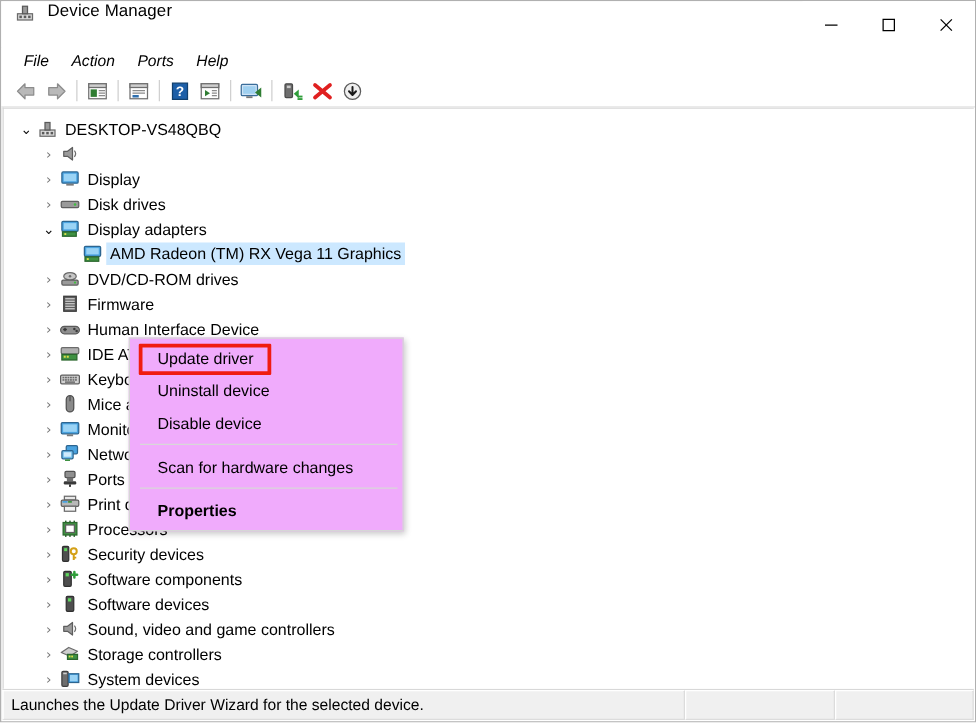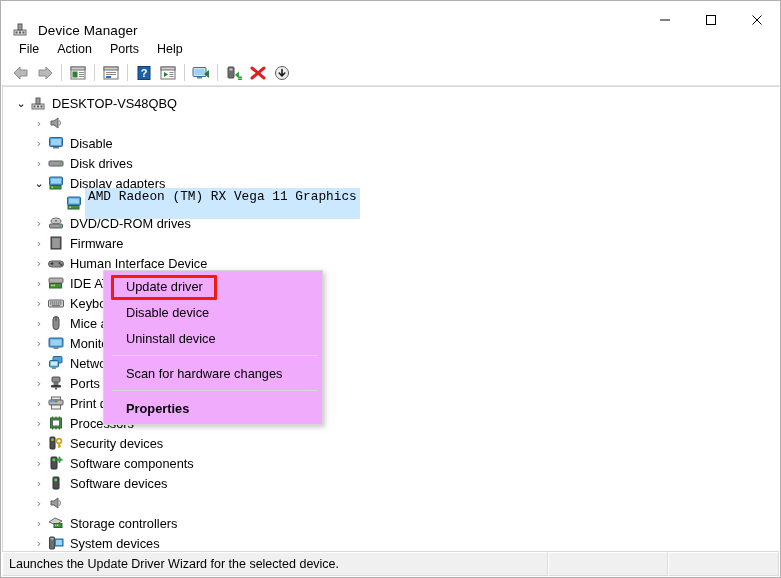--- a/index.html
+++ b/index.html
@@ -14,42 +14,42 @@
     position: relative;
     width: 781px; height: 578px;
     background: #ffffff;
     border: 1px solid #b0b0b0;
     display: flex; flex-direction: column;
   }
 
   
   .titlebar {
     height: 37px; min-height: 37px;
-    display: flex; align-items: flex-end;
+    display: flex; align-items: flex-start;
     background: #ffffff;
     padding-left: 10px;
   }
   .title-icon { width: 18px; height: 18px; position: relative; margin-right: 9px; flex: none; }
   .title-text {
     font-size: 13.5px; color: #000000; letter-spacing: 0.1px;
   }
   .caption-btns { margin-left: auto; display: flex; height: 37px; }
   .cap-btn {
     width: 46px; height: 37px;
     display: flex; align-items: center; justify-content: center;
     background: #ffffff;
   }
 
   
   .menubar {
     height: 22px; min-height: 22px;
     display: flex; align-items: center;
     background: #ffffff;
     padding-left: 9px;
-    font-size: 12.5px; color: #000;
+    font-size: 12.5px; color: #000; font-style: italic;
   }
   .menu-item { padding: 2px 9px; cursor: default; }
 
   
   .toolbar {
     height: 26px; min-height: 26px;
     display: flex; align-items: center;
     background: #ffffff;
     padding-left: 8px;
     border-bottom: 1px solid #e3e3e3;
@@ -75,23 +75,22 @@
   .row {
     height: 20px;
     display: flex; align-items: center;
     position: relative;
     white-space: nowrap;
     font-size: 12.8px;
     color: #000;
   }
   .row.selected .label-bg {
     background: #cce8ff;
-    padding: 1px 3px 15px 3px;
+    padding: 1px 3px 2px 3px;
     margin-left: -3px;
-    font-family: Liberation Mono, monospace;
   }
   .chev {
     width: 16px; height: 16px; flex: none;
     display: flex; align-items: center; justify-content: center;
     color: #767676;
     font-size: 11px;
     font-family: "DejaVu Sans", sans-serif;
   }
   .chev.open { color: #000000; }
   .chev.blank { visibility: hidden; }
@@ -310,21 +309,21 @@
 
       <div class="row d1">
         <span class="chev">›</span>
         <span class="ic">
           <svg width="18" height="16" viewBox="0 0 18 16">
             <rect x="2.5" y="2.5" width="13" height="9" rx="1" fill="#4aa3e0" stroke="#2c6590" stroke-width="1"></rect>
             <rect x="4" y="4" width="10" height="6" fill="#9ad3f5"></rect>
             <rect x="6" y="12" width="6" height="1.5" fill="#7b7b7b"></rect>
           </svg>
         </span>
-        <span>Disable</span>
+        <span>Display</span>
       </div>
 
       <div class="row d1">
         <span class="chev">›</span>
         <span class="ic">
           <svg width="18" height="16" viewBox="0 0 18 16">
             <rect x="2" y="6" width="14" height="5" rx="1" fill="#9a9a9a" stroke="#5e5e5e" stroke-width="1"></rect>
             <circle cx="13" cy="8.5" r="1" fill="#3fbf3f"></circle>
           </svg>
         </span>
@@ -559,20 +558,21 @@
       </div>
 
       <div class="row d1">
         <span class="chev">›</span>
         <span class="ic">
           <svg width="18" height="16" viewBox="0 0 18 16">
             <path d="M4 6 L7 6 L11 3 L11 13 L7 10 L4 10 Z" fill="#9b9b9b" stroke="#5e5e5e" stroke-width="1" stroke-linejoin="round"></path>
             <path d="M12.5 5.5 Q14.5 8 12.5 10.5" fill="none" stroke="#6e6e6e" stroke-width="1"></path>
           </svg>
         </span>
+        <span>Sound, video and game controllers</span>
       </div>
 
       <div class="row d1">
         <span class="chev">›</span>
         <span class="ic">
           <svg width="18" height="16" viewBox="0 0 18 16">
             <path d="M2 7 L8 3 L15 6 L9 10 Z" fill="#cfcfcf" stroke="#6b6b6b" stroke-width="1" stroke-linejoin="round"></path>
             <rect x="7" y="8.5" width="8" height="4" fill="#3f9142" stroke="#2a662c" stroke-width="1"></rect>
             <rect x="8" y="9.5" width="1.4" height="1.4" fill="#dede4a"></rect>
             <rect x="10" y="9.5" width="1.4" height="1.4" fill="#dede4a"></rect>
@@ -595,24 +595,24 @@
       </div>
 
     </div>
 
     <div class="ctxmenu">
       <div class="ctx-item">
         <span>Update driver</span>
         <span class="ctx-highlight"></span>
       </div>
       <div class="ctx-item">
+        <span>Uninstall device</span>
+      </div>
+      <div class="ctx-item">
         <span>Disable device</span>
-      </div>
-      <div class="ctx-item">
-        <span>Uninstall device</span>
       </div>
       <div class="ctx-sep"></div>
       <div class="ctx-item">
         <span>Scan for hardware changes</span>
       </div>
       <div class="ctx-sep"></div>
       <div class="ctx-item bold">
         <span>Properties</span>
       </div>
     </div>

